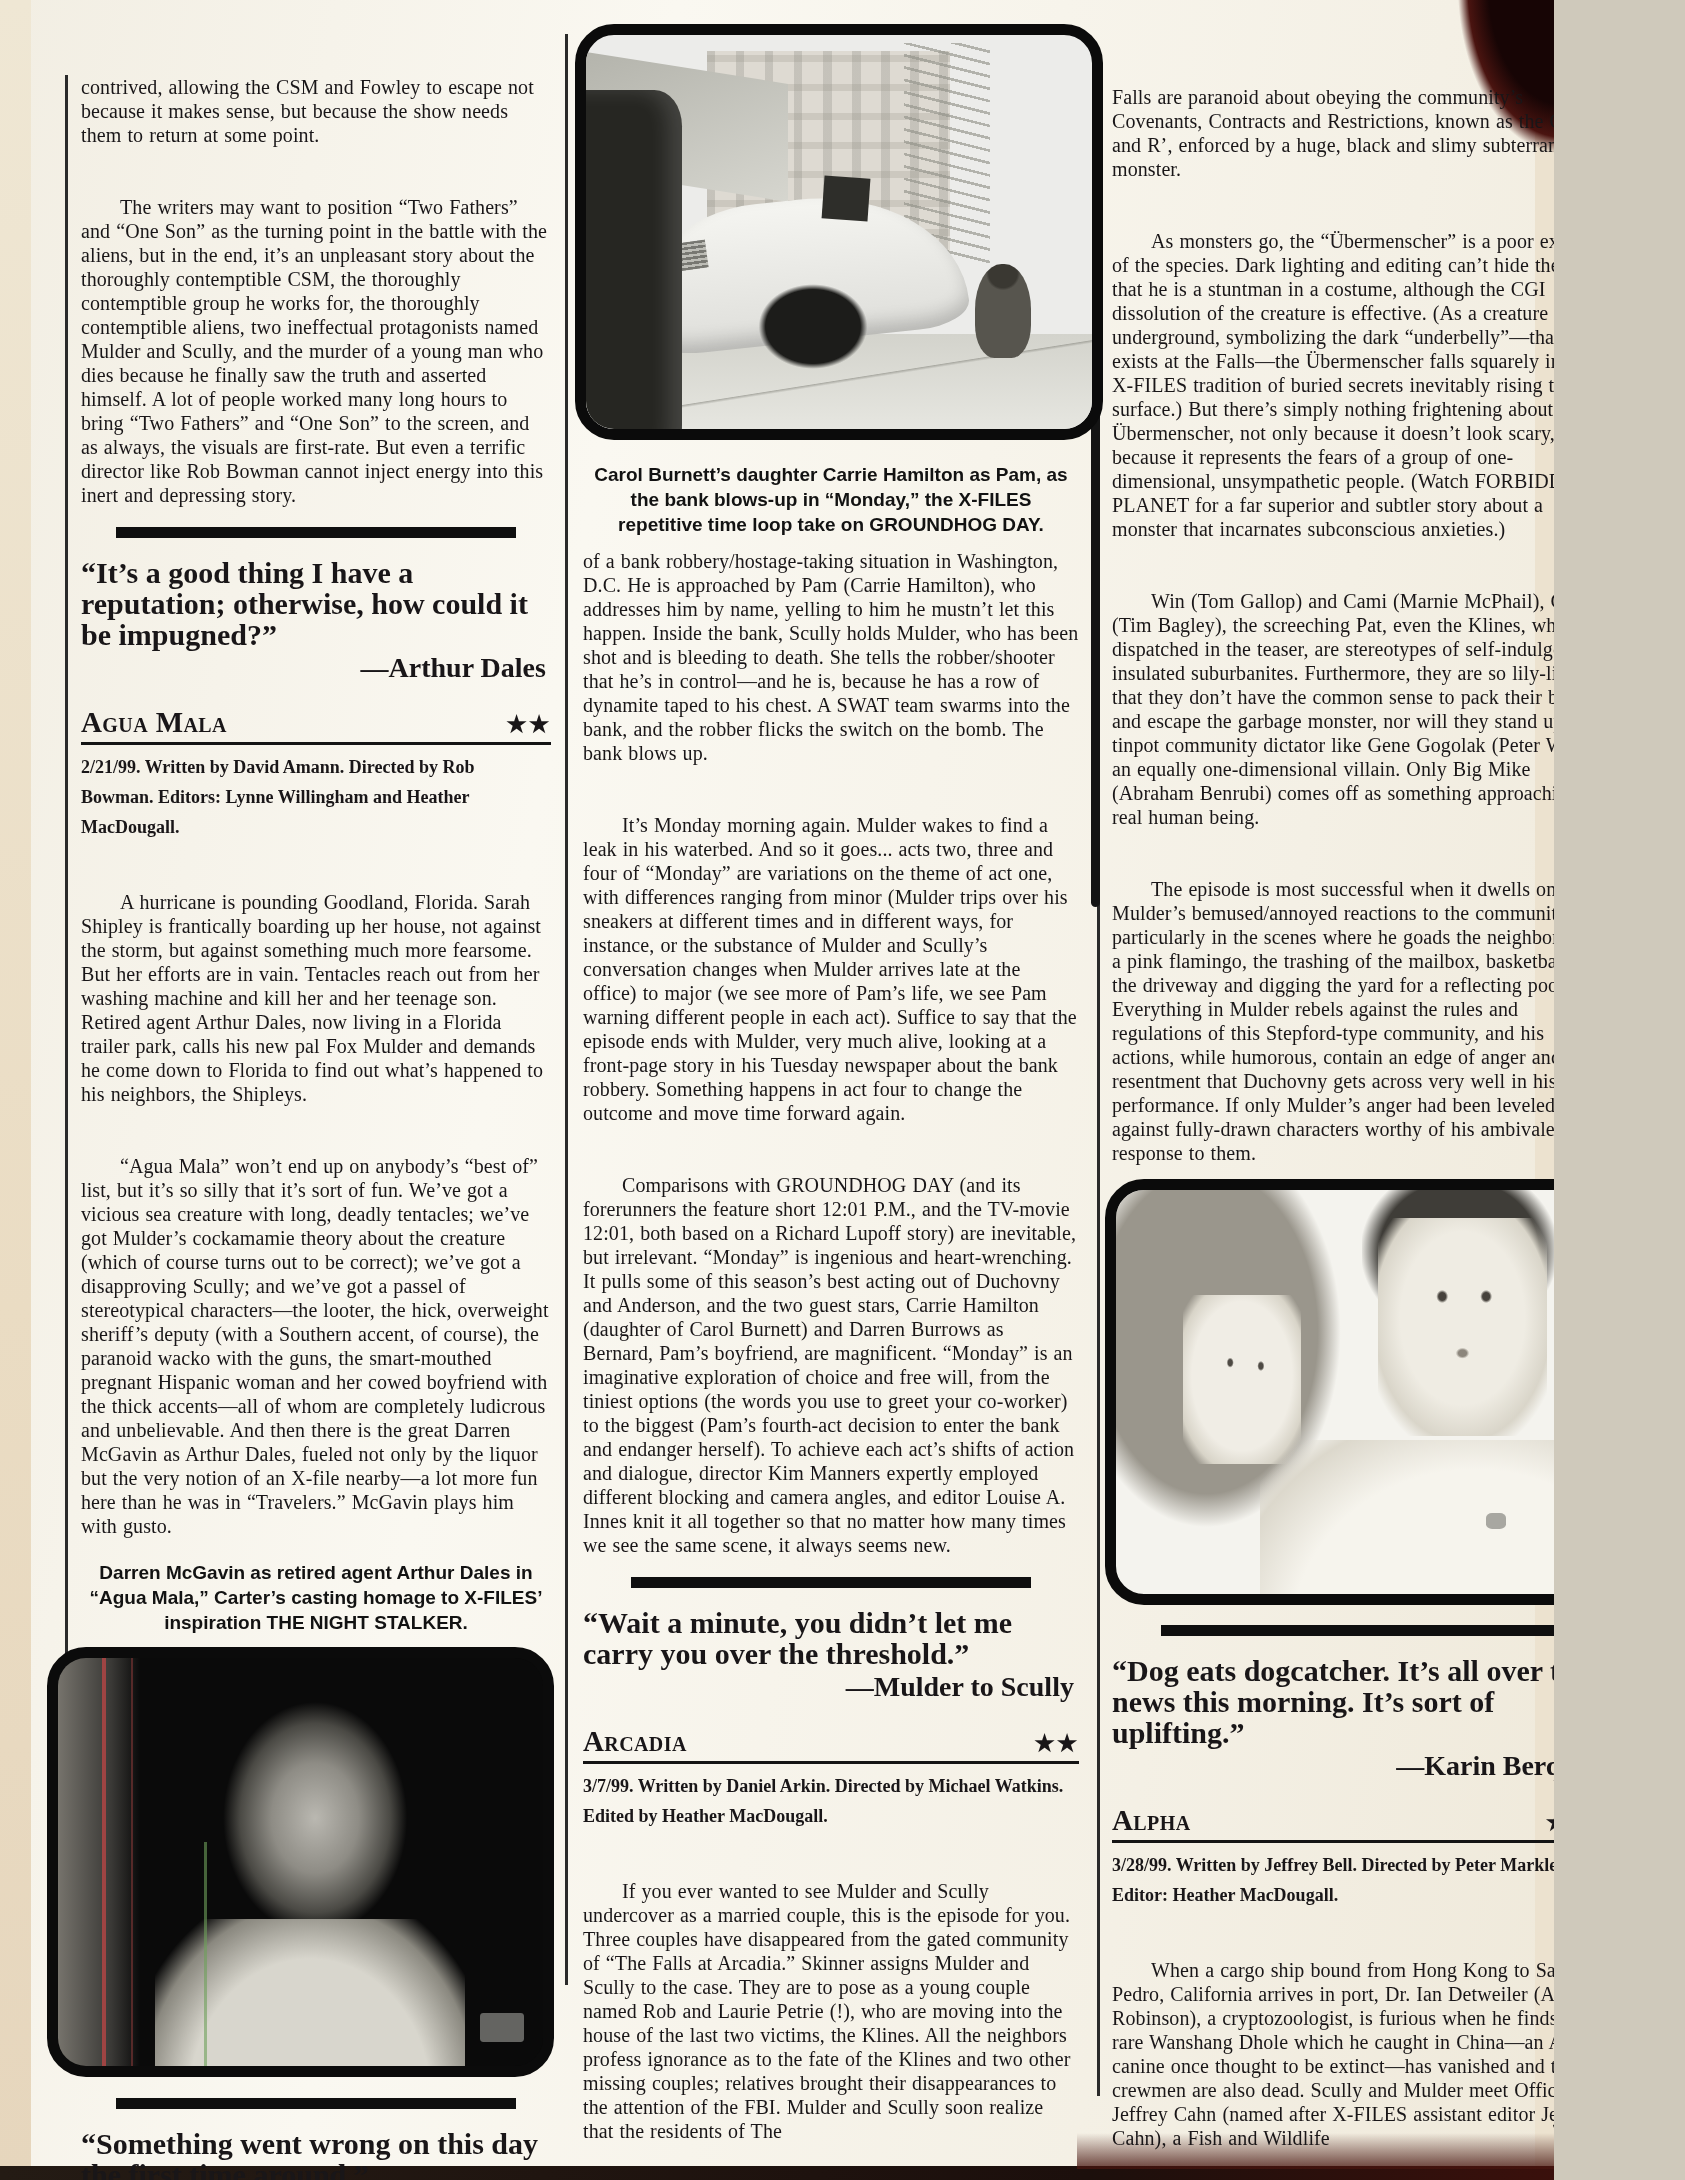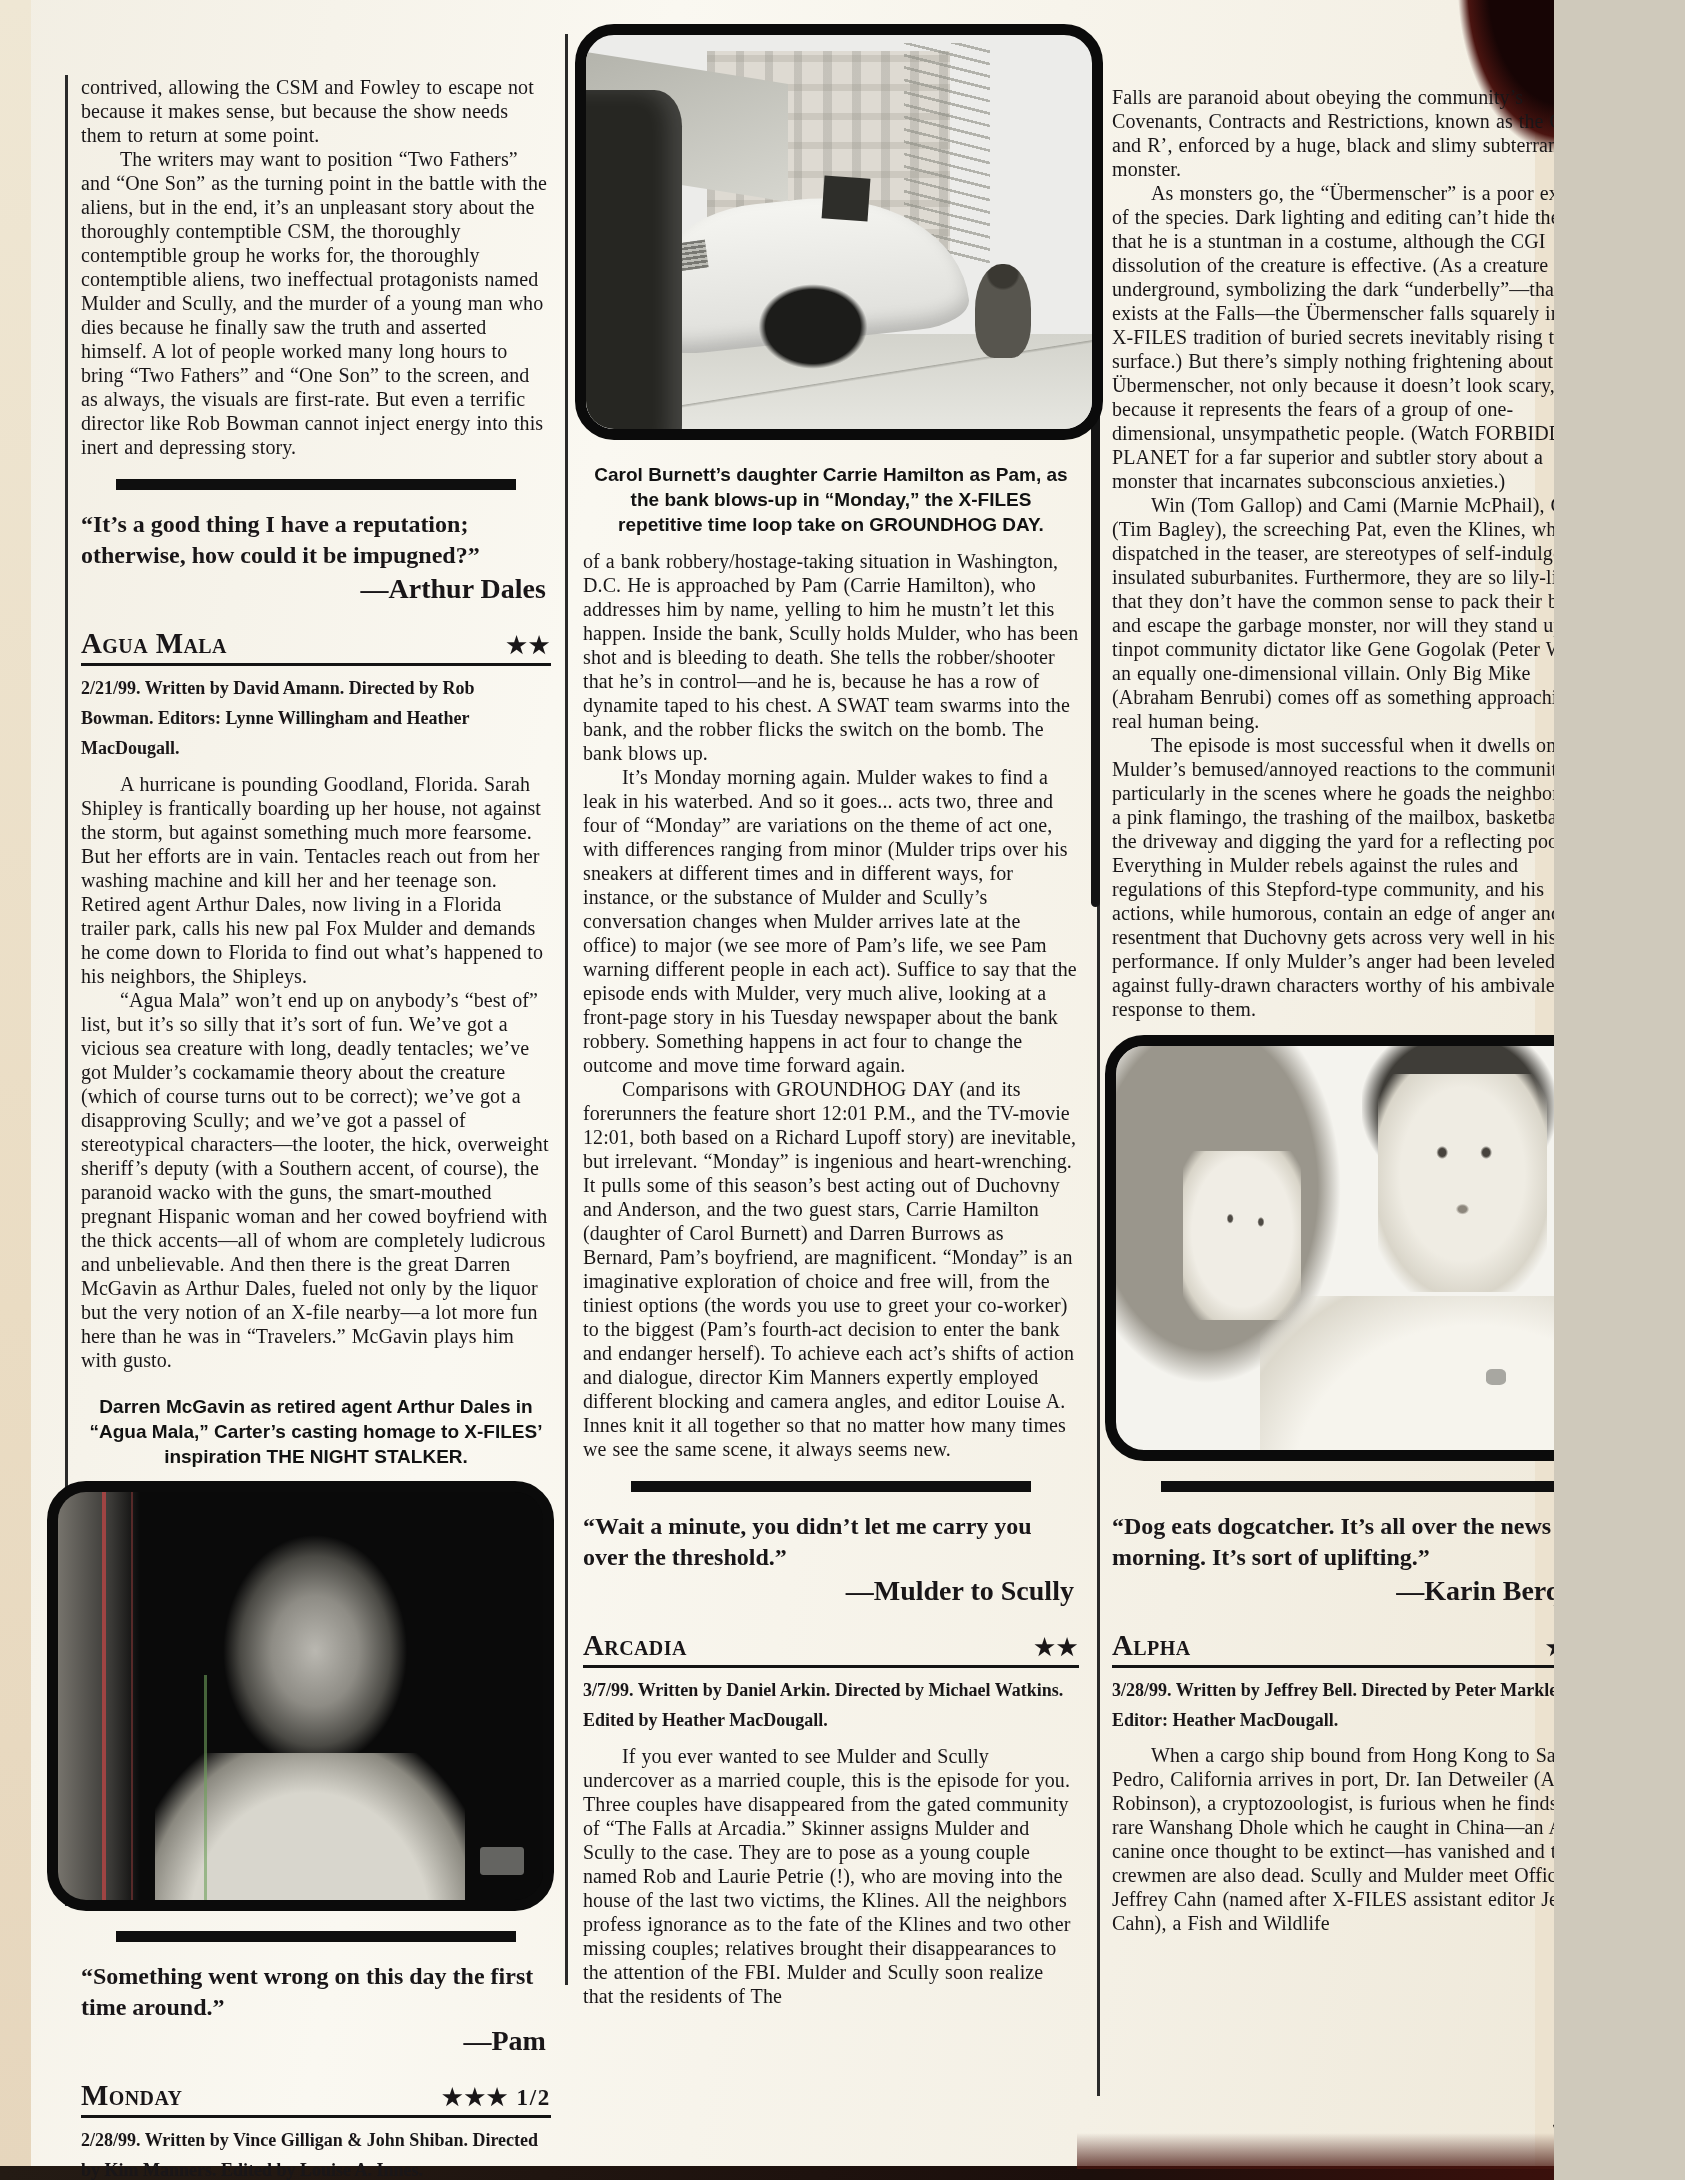--- a/index.html
+++ b/index.html
@@ -29,26 +29,26 @@
   #vrule-2-thick { position:absolute; left:1091px; top:64px; width:8.5px; height:843px;
                 background:#141414; border-radius:6.8px; }
 
   .col { position:absolute; }
   #col-left  { left:81px;  top:75px;  width:470px; }
   #col-mid   { left:583px; top:24px;  width:496px; }
   #col-right { left:1112px; top:85px; width:498px; }
 
   p { margin:0; }
   .body { font-size:20px; line-height:24px; letter-spacing:0.1px; word-spacing:0.9px; text-align:left; }
-  .body.ind { text-indent:39px; }
+  .body.ind { text-indent:39px;margin-top:48px; }
 
   .rule-heavy { width:400px; height:11px; background:#0f0f0f; margin:20.4px auto 19px; }
 
   .pullquote { margin:0 0 6.8px; }
-  .pq-text { font-weight:700; font-size:24px; line-height:31px; }
+  .pq-text { font-weight:700; font-size:30px; line-height:31px; }
   .pq-attr { font-weight:700; font-size:28px; text-align:right; margin-top:1.7px; padding-right:5.1px; }
 
   .review-header { display:flex; justify-content:space-between; align-items:baseline;
                    border-bottom:3.4px solid #141414; padding-bottom:3.4px; margin-top:22px; }
   .rh-title { font-weight:700; font-size:29px; font-variant:small-caps; letter-spacing:0.4px; }
   .rh-stars { font-weight:700; font-size:23px; letter-spacing:1.7px; white-space:nowrap; }
 
   .credits { font-weight:700; font-size:18px; line-height:30px; margin:6.8px 0 8.5px; }
 
   .caption { font-family:"Liberation Sans", sans-serif; font-weight:700; font-size:19px;

